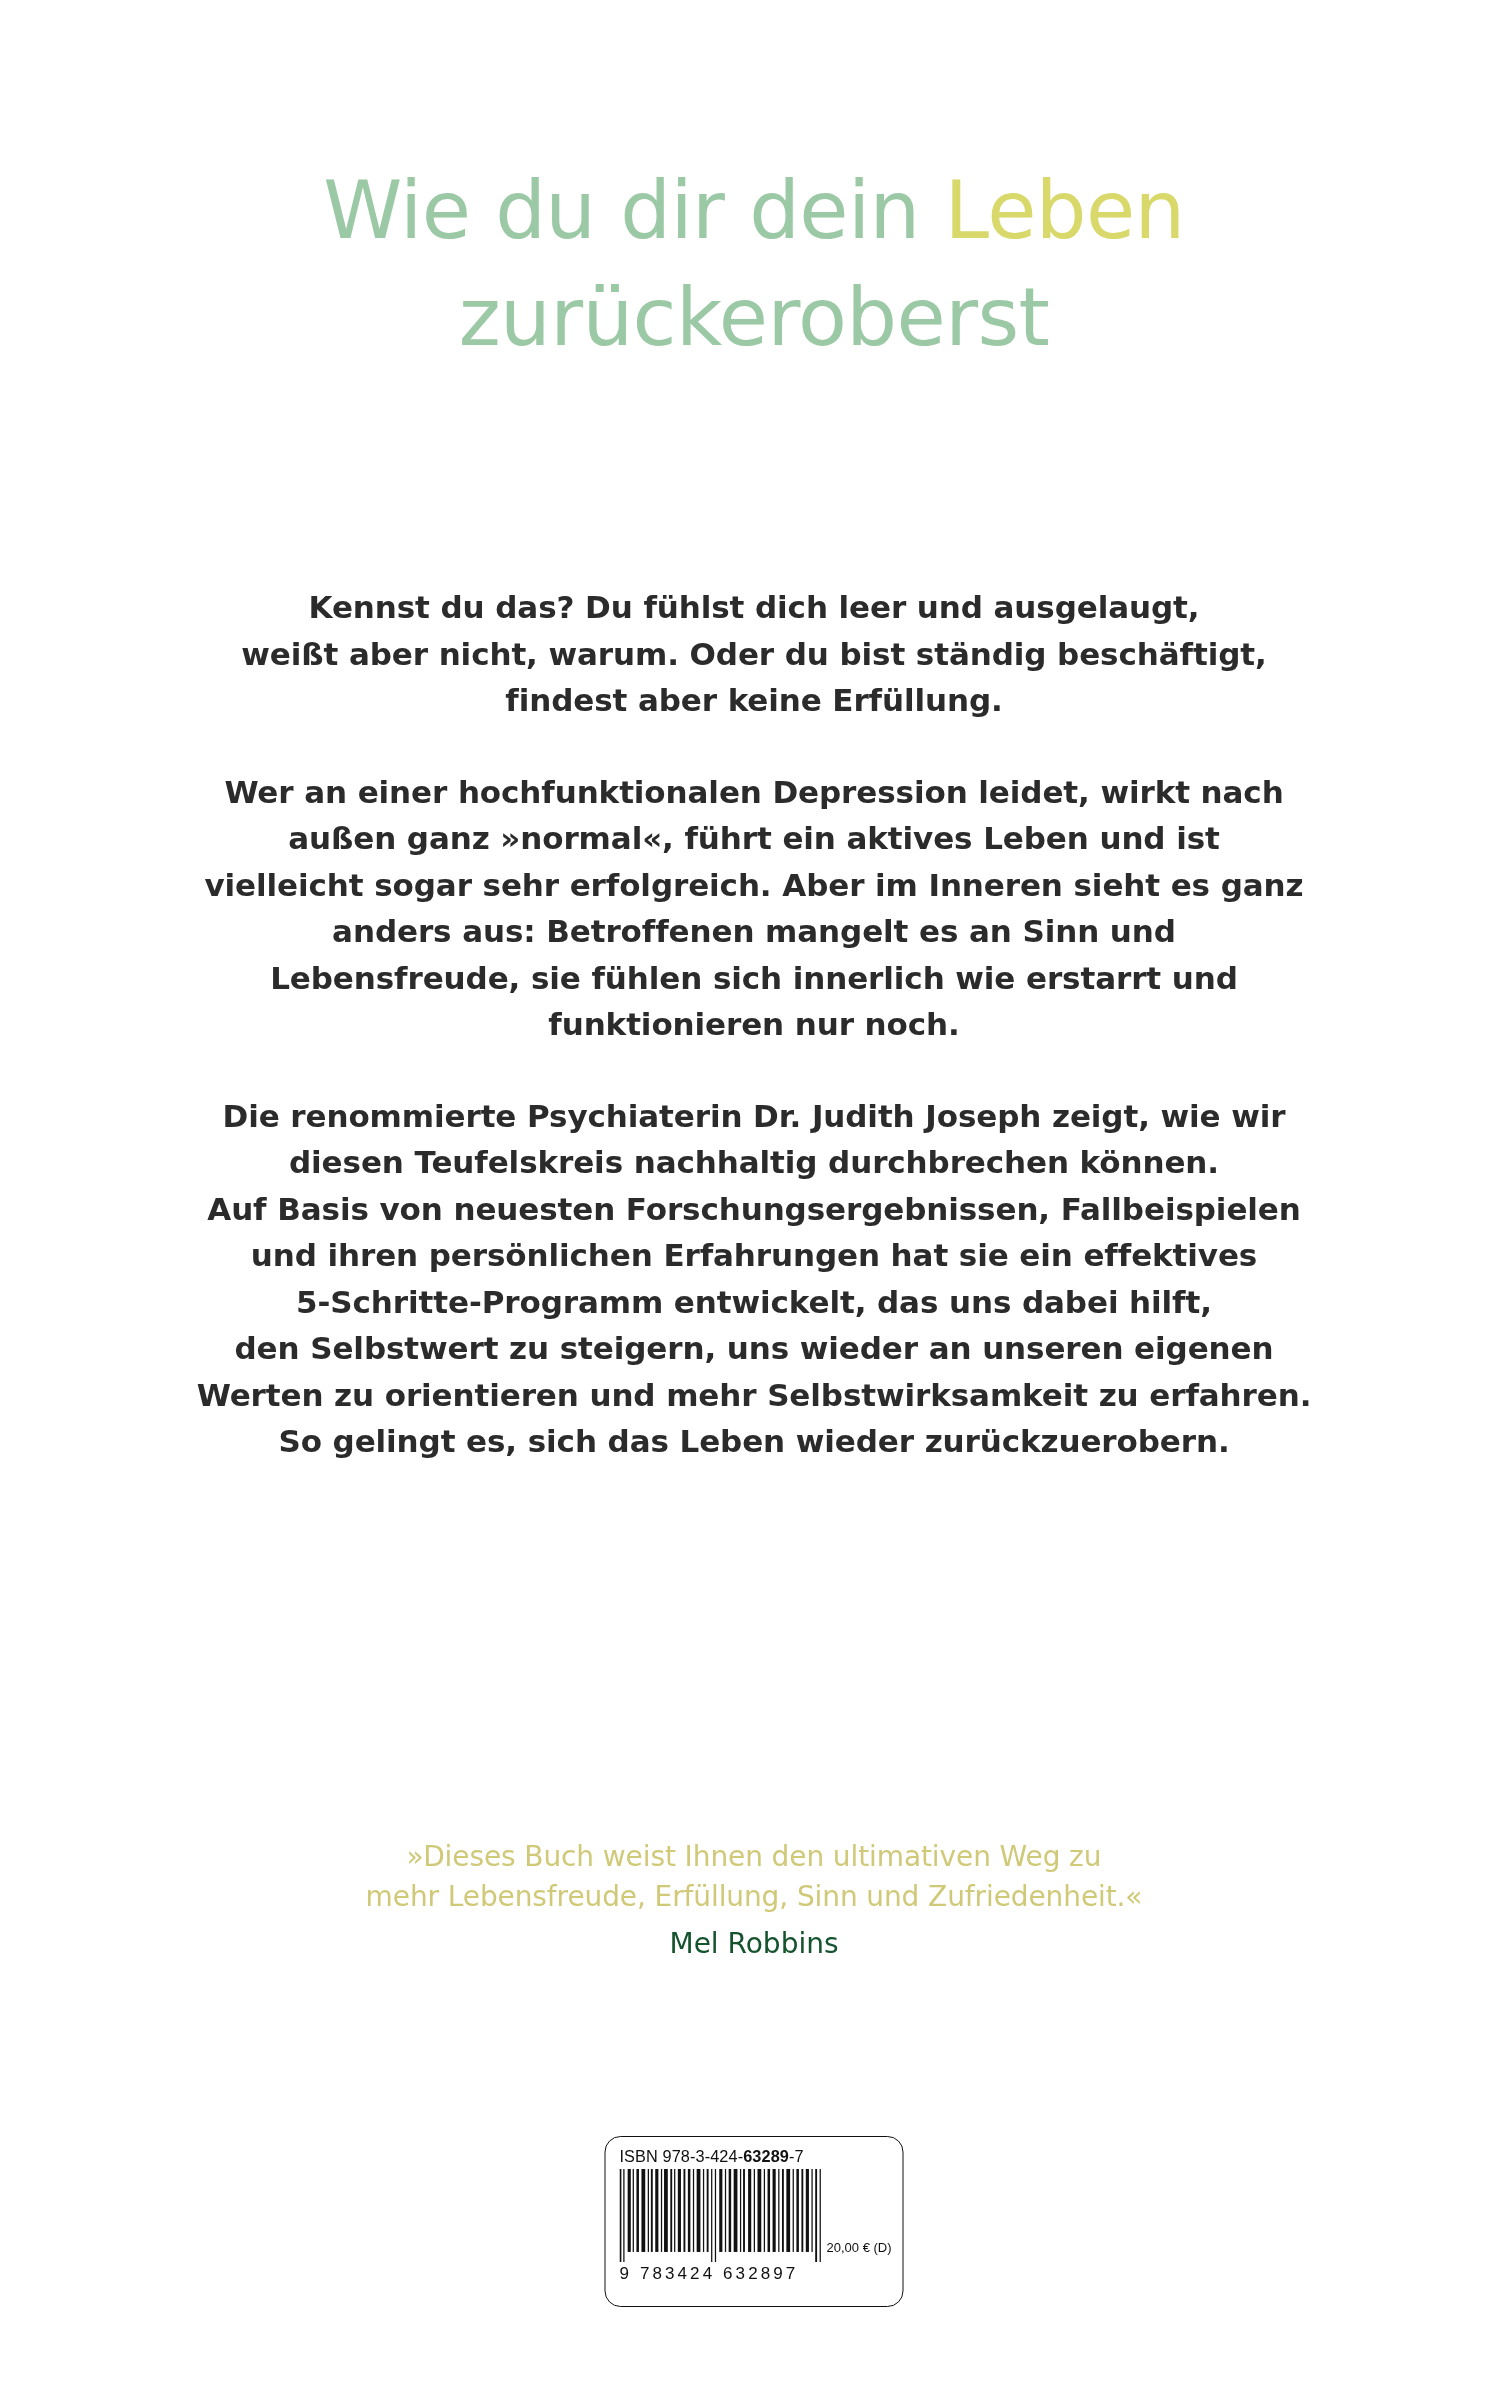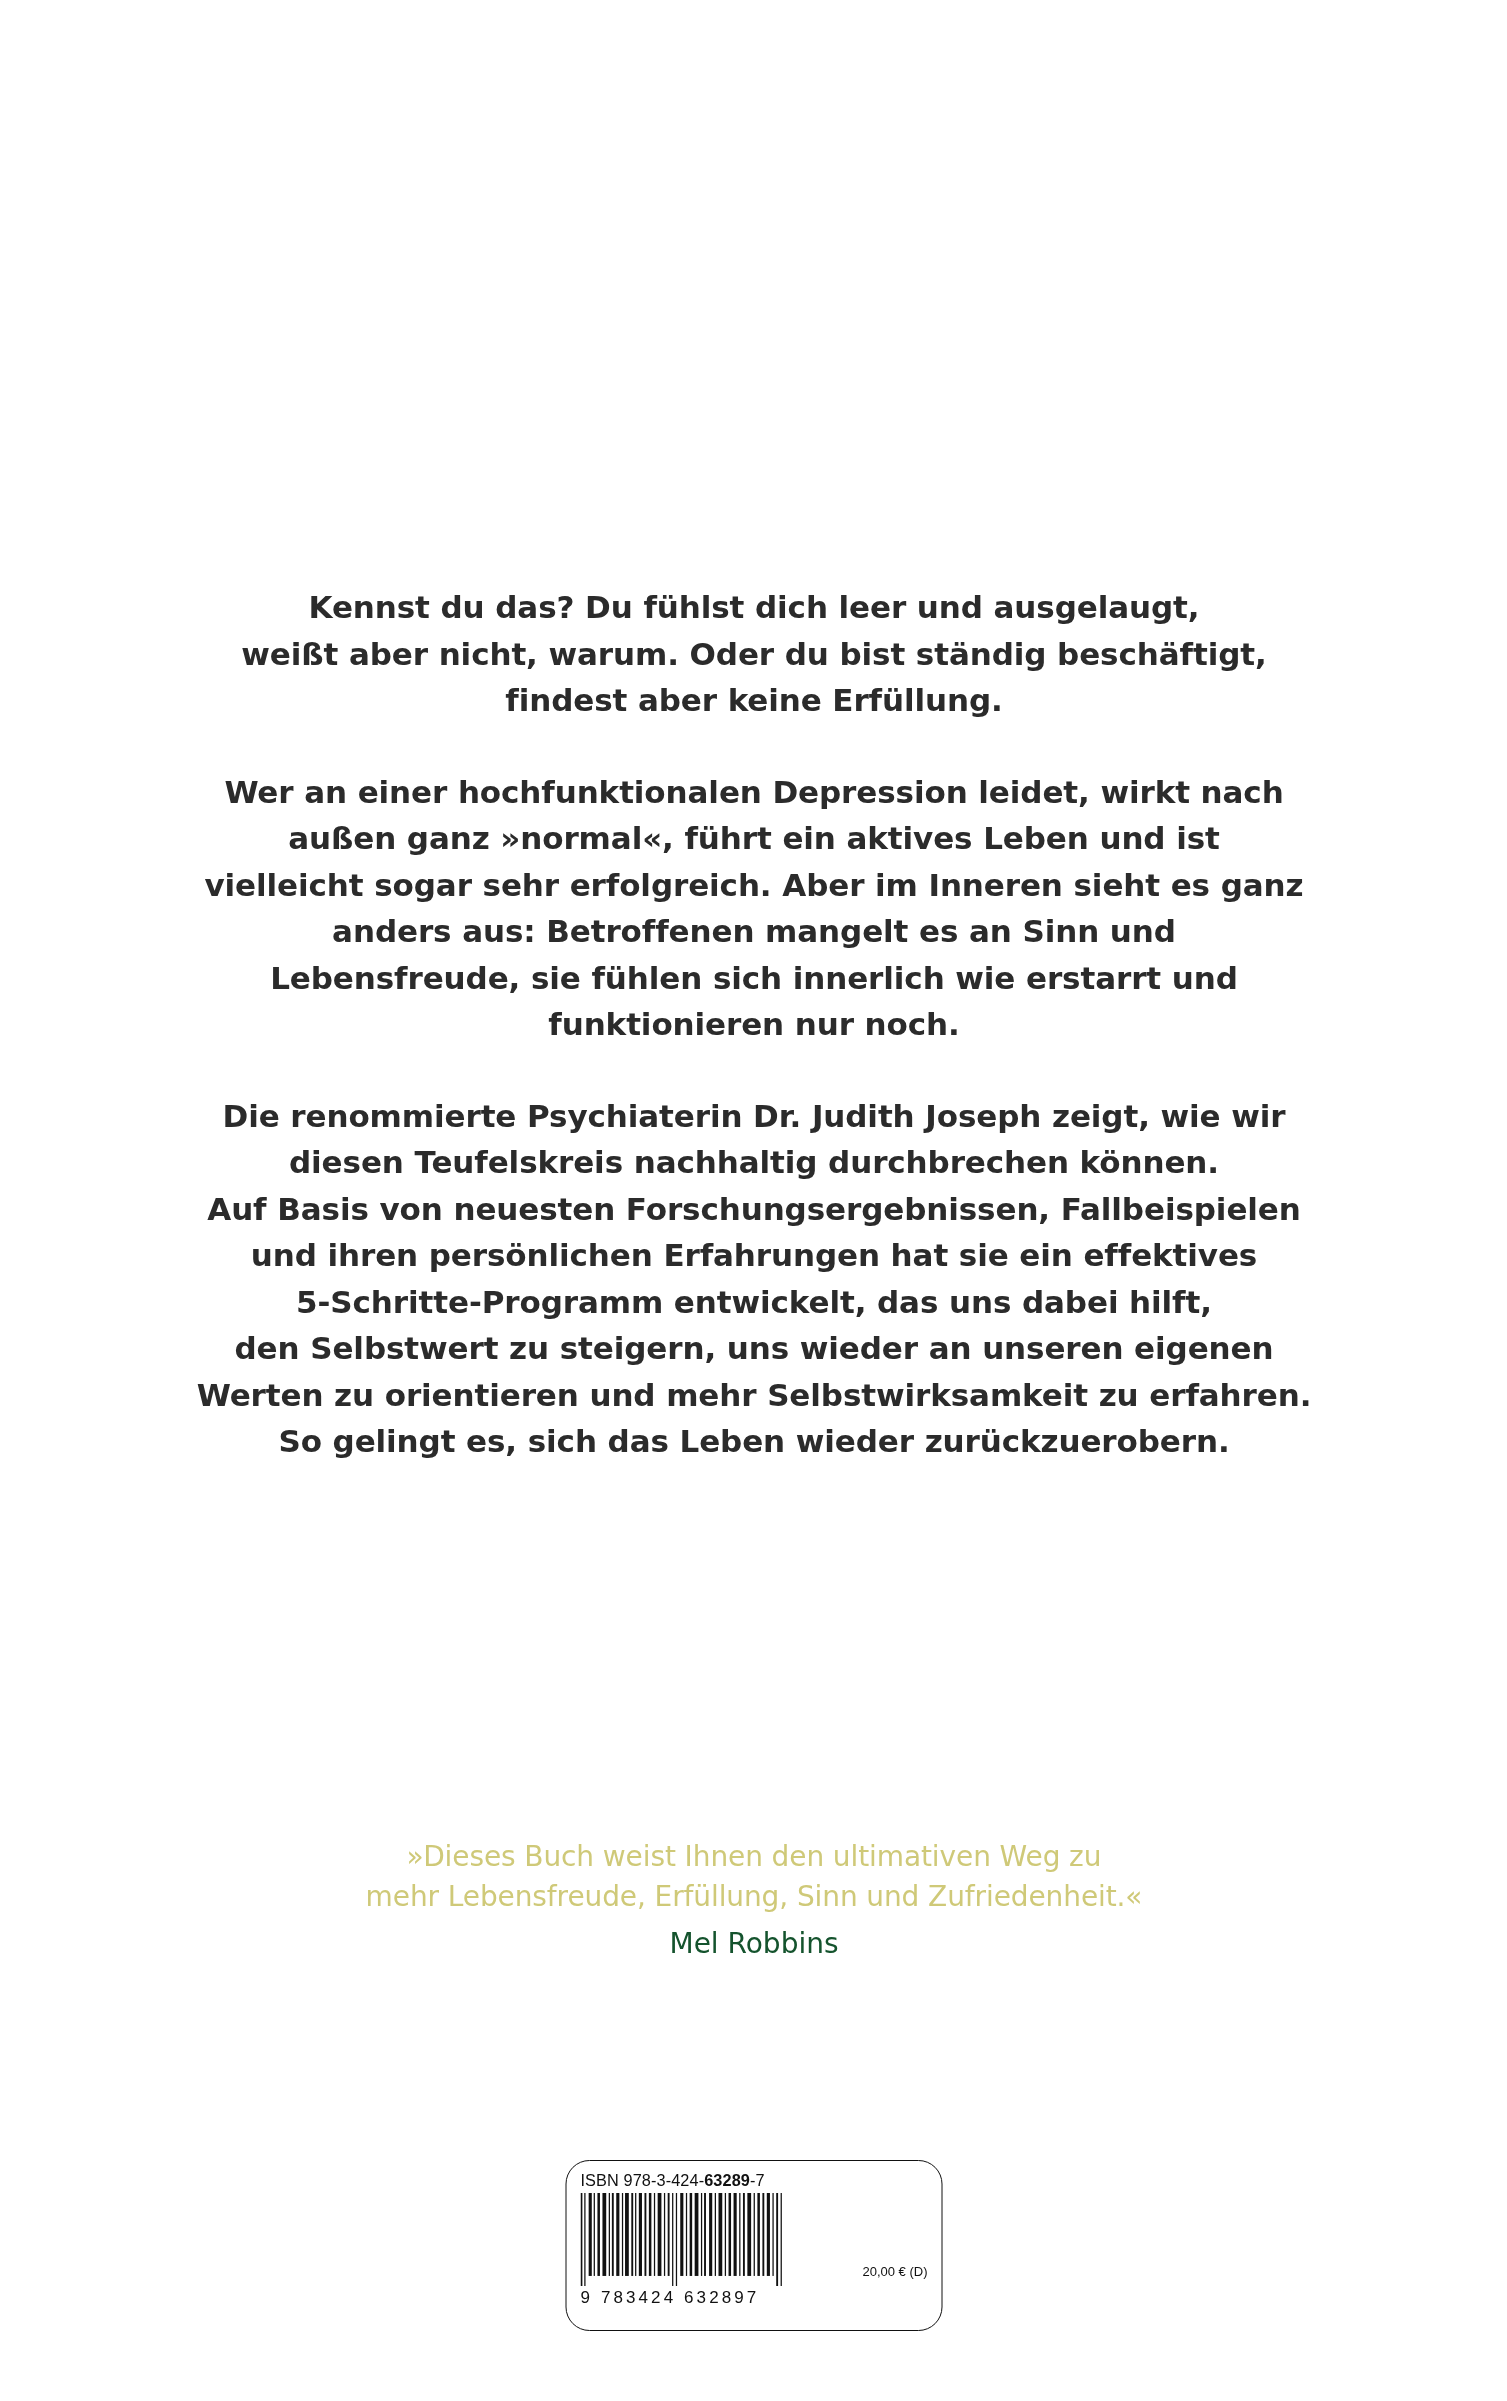--- a/index.html
+++ b/index.html
@@ -88,28 +88,27 @@
     color: #14532d;
     margin-top: 6.3px;
   }
 
   
   .barcode-wrap {
     position: absolute;
     left: 50%;
     transform: translateX(-50%);
     top: 2136px;
-    width: 377px;
+    width: 299px;
     height: 171px;
     border: 1.9px solid #111;
-    border-radius: 24px;
+    border-radius: 16px;
     background: #fff;
     box-sizing: border-box;
     padding: 10px 14px 7.5px 14px;
-    margin-top: 24px;
   }
   .isbn-line {
     font-family: "Liberation Sans", sans-serif;
     font-size: 16.3px;
     color: #111;
     letter-spacing: 0.1px;
     margin-bottom: 2.5px;
   }
   .isbn-line b { font-weight: 700; }
   .barcode-row {
@@ -136,20 +135,24 @@
     color: #111;
     padding-bottom: 29px;
     white-space: pre;
   }
 </style>
 </head>
 <body>
 
 <div class="page">
 
+  <div class="title-block">
+    <div class="title-line l1"><span>Wie du dir dein </span><span class="title-accent">Leben</span></div>
+    <div class="title-line l2">zurückeroberst</div>
+  </div>
 
   <div class="body-block">
     <p class="para">Kennst du das? Du fühlst dich leer und ausgelaugt,
 weißt aber nicht, warum. Oder du bist ständig beschäftigt,
 findest aber keine Erfüllung.</p>
     <p class="para">Wer an einer hochfunktionalen Depression leidet, wirkt nach
 außen ganz »normal«, führt ein aktives Leben und ist
 vielleicht sogar sehr erfolgreich. Aber im Inneren sieht es ganz
 anders aus: Betroffenen mangelt es an Sinn und
 Lebensfreude, sie fühlen sich innerlich wie erstarrt und

